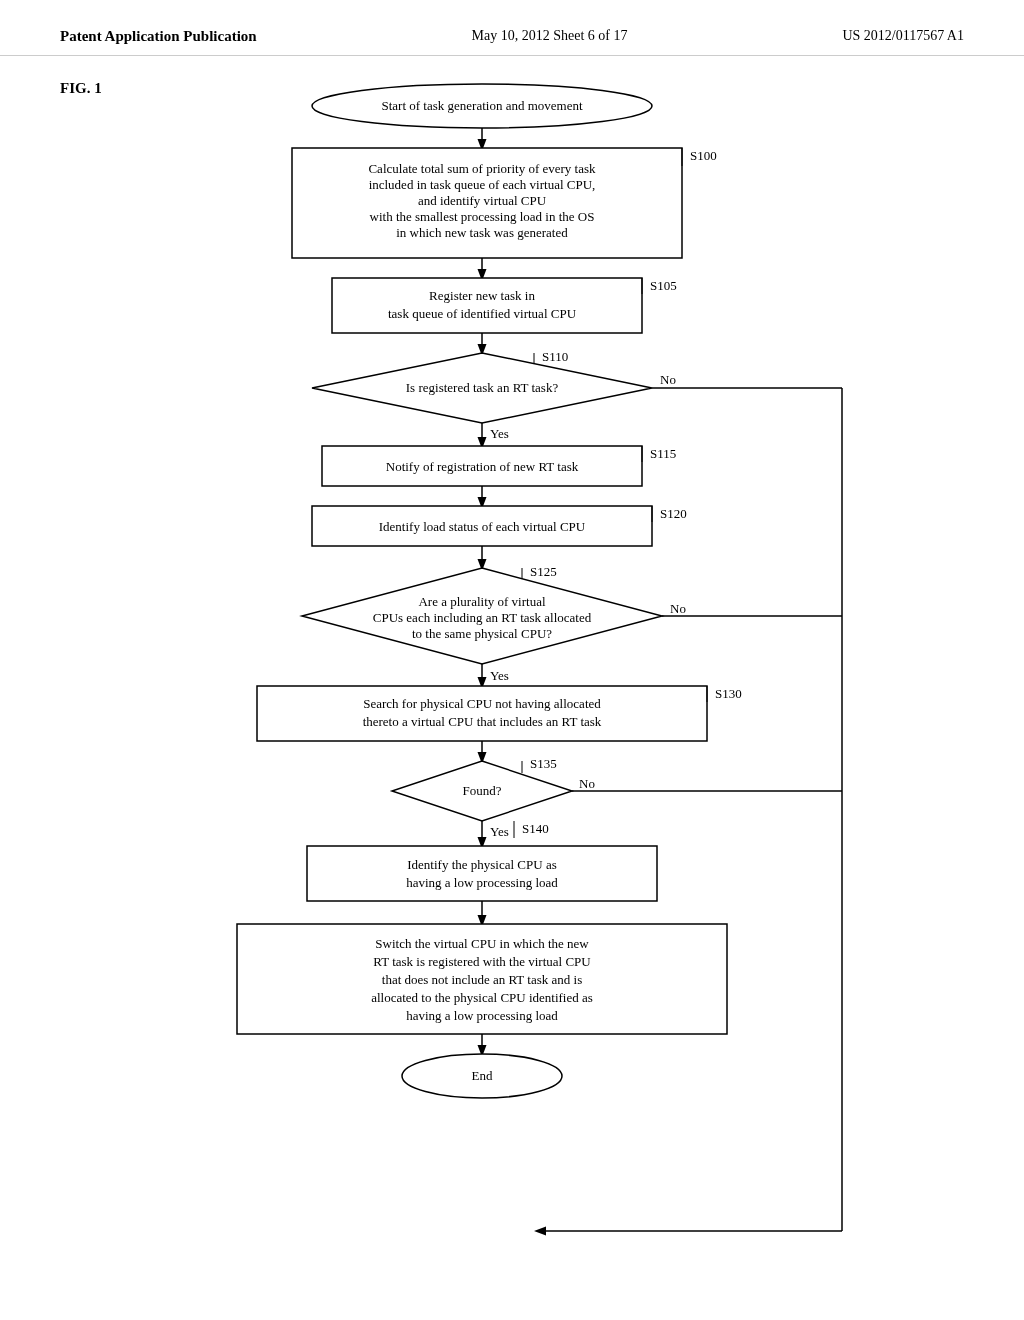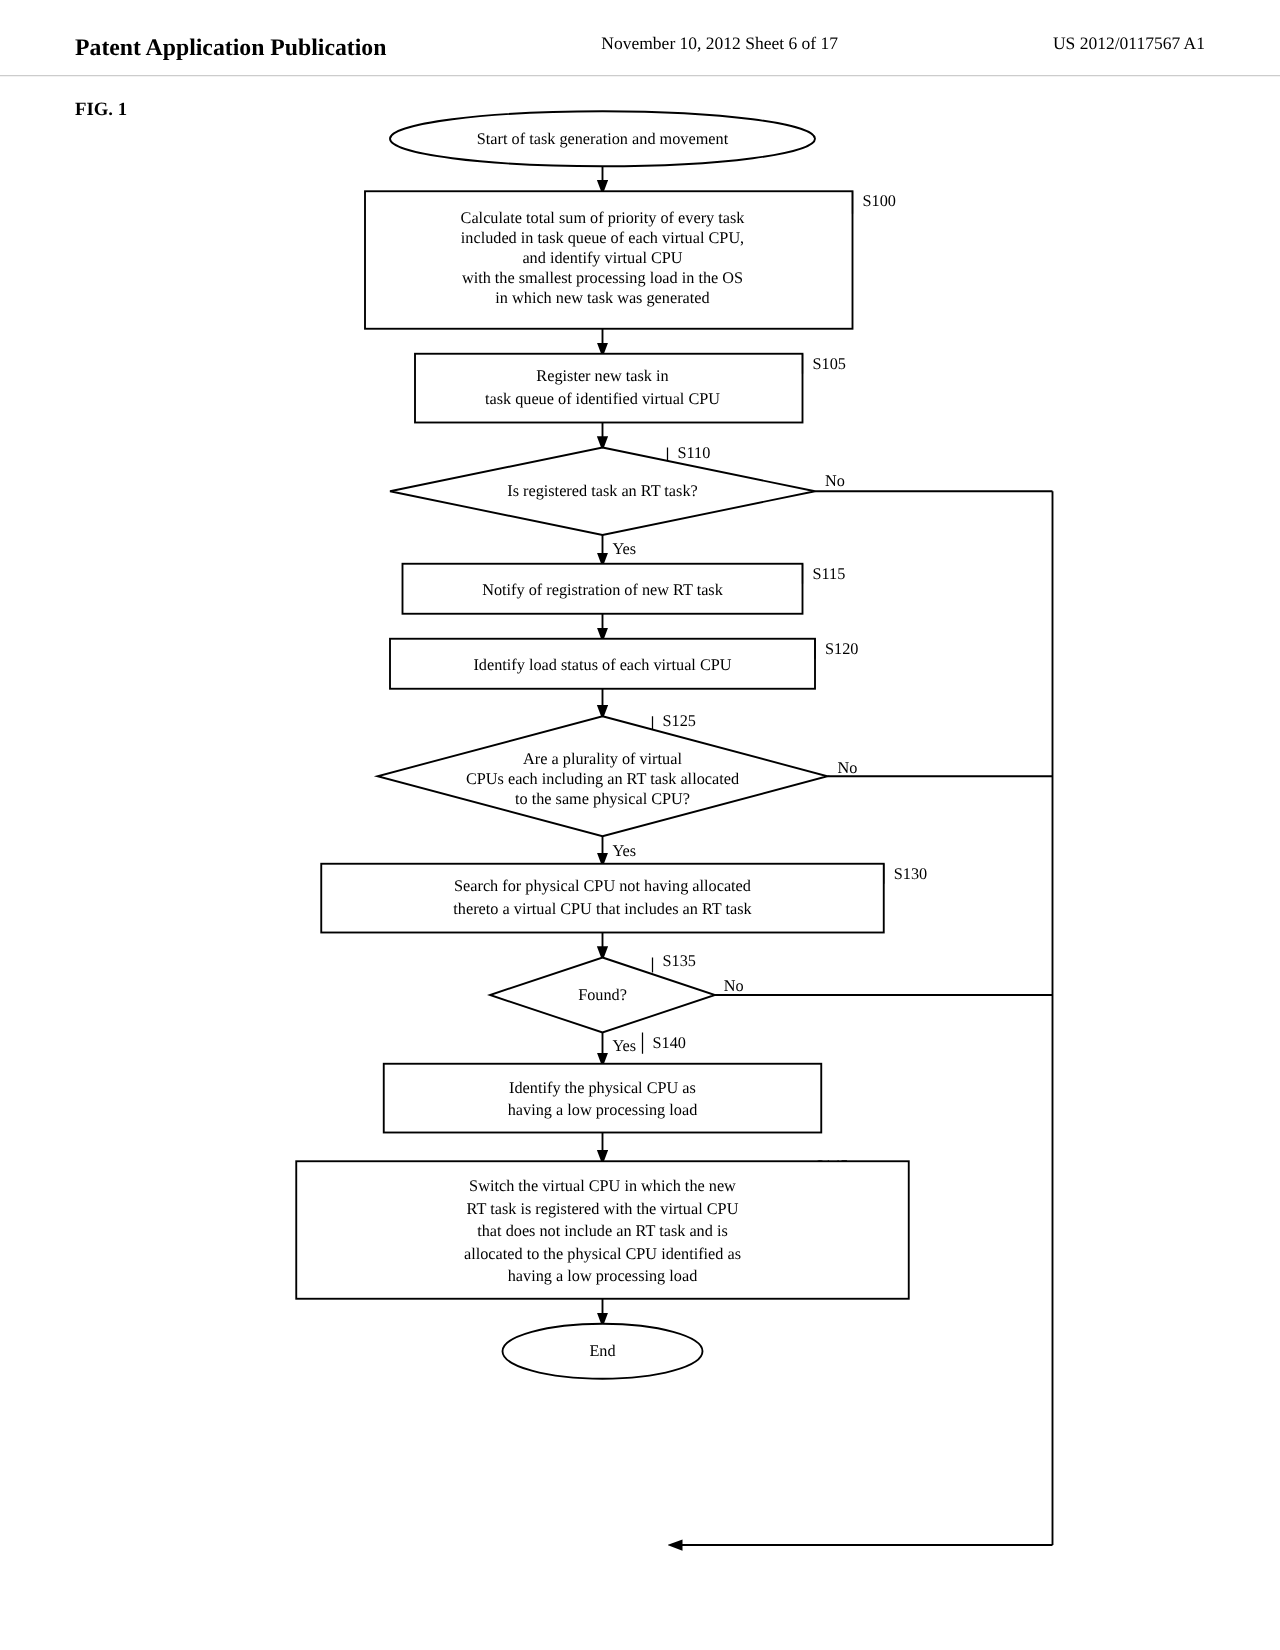--- a/index.html
+++ b/index.html
@@ -22,21 +22,21 @@
 
     
     .header {
       display: flex;
       justify-content: space-between;
       padding: 28px 60px 10px 60px;
       font-size: 14px;
       border-bottom: 1px solid #ccc;
       margin-bottom: 10px;
     }
-    .header-left { font-weight: bold; font-size: 19px; }
+    .header-left { font-weight: bold; font-size: 15px; }
     .header-center { font-size: 14px; text-align: center; }
     .header-right { font-size: 14px; }
 
     
     .fig-label {
       position: absolute;
       top: 80px;
       left: 60px;
       font-size: 15px;
       font-weight: bold;
@@ -56,21 +56,21 @@
     }
 
     
   </style>
 </head>
 <body>
 
 <div class="page">
   <div class="header">
     <span class="header-left">Patent Application Publication</span>
-    <span class="header-center">November 10, 2012   Sheet 6 of 17</span>
+    <span class="header-center">May 10, 2012   Sheet 6 of 17</span>
     <span class="header-right">US 2012/0117567 A1</span>
   </div>
 
   <div class="fig-label">FIG. 1</div>
 
   <div class="flowchart">
     <svg class="flowchart-svg" width="860" height="1210" viewBox="0 0 860 1210" xmlns="http://www.w3.org/2000/svg">
 
       <defs>
         <style>

